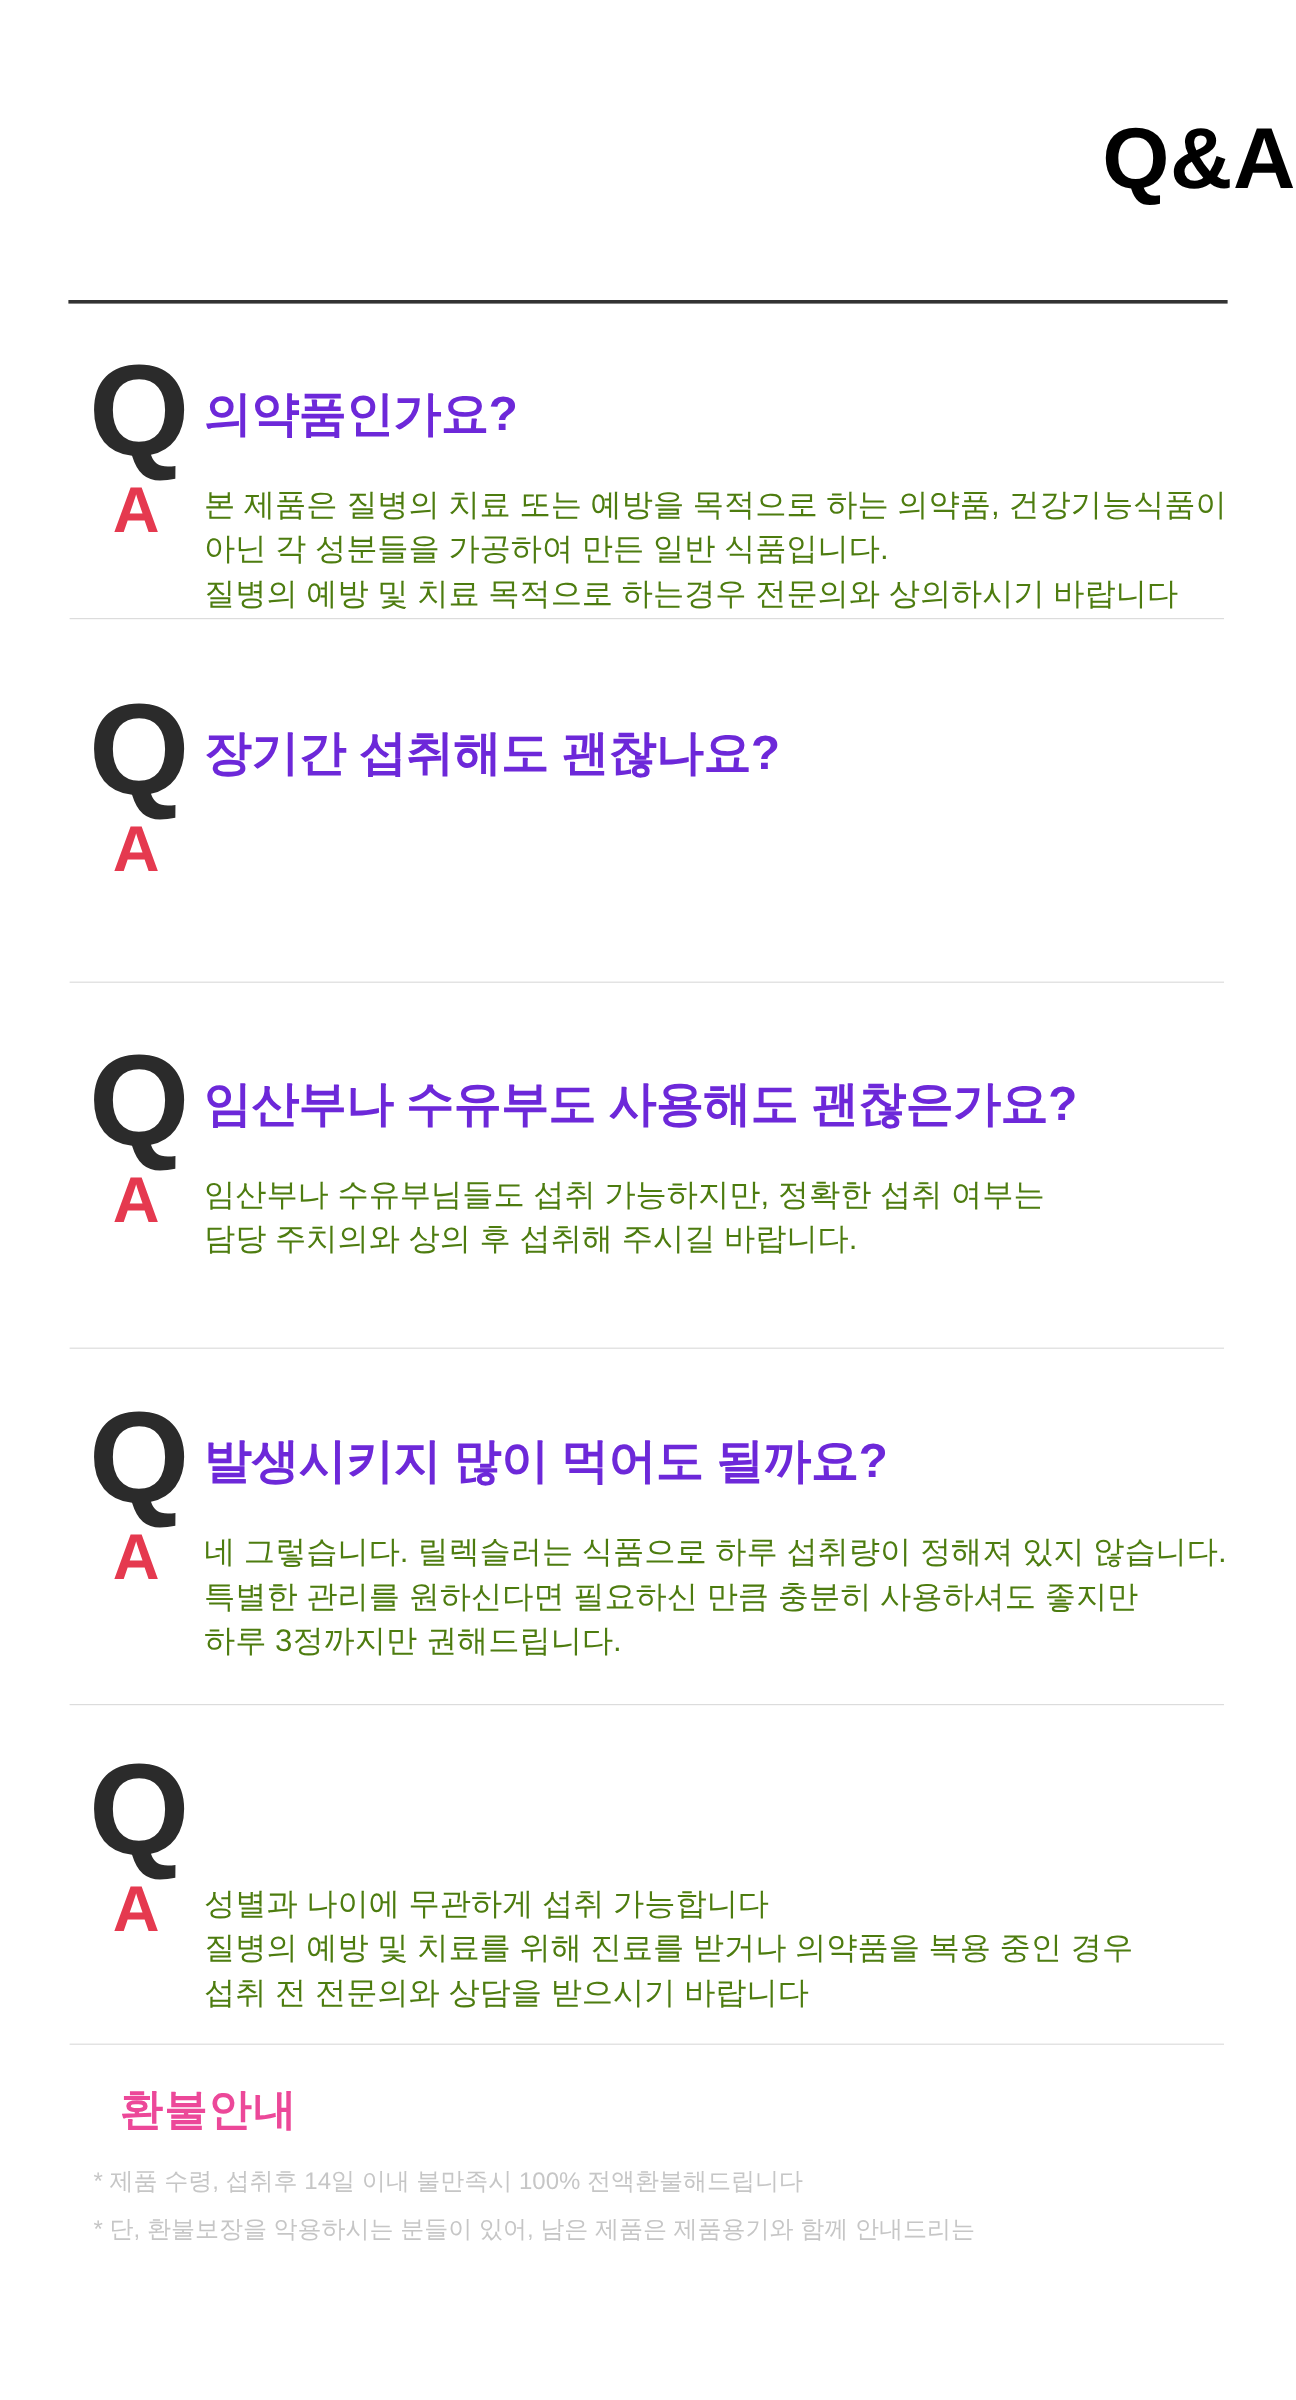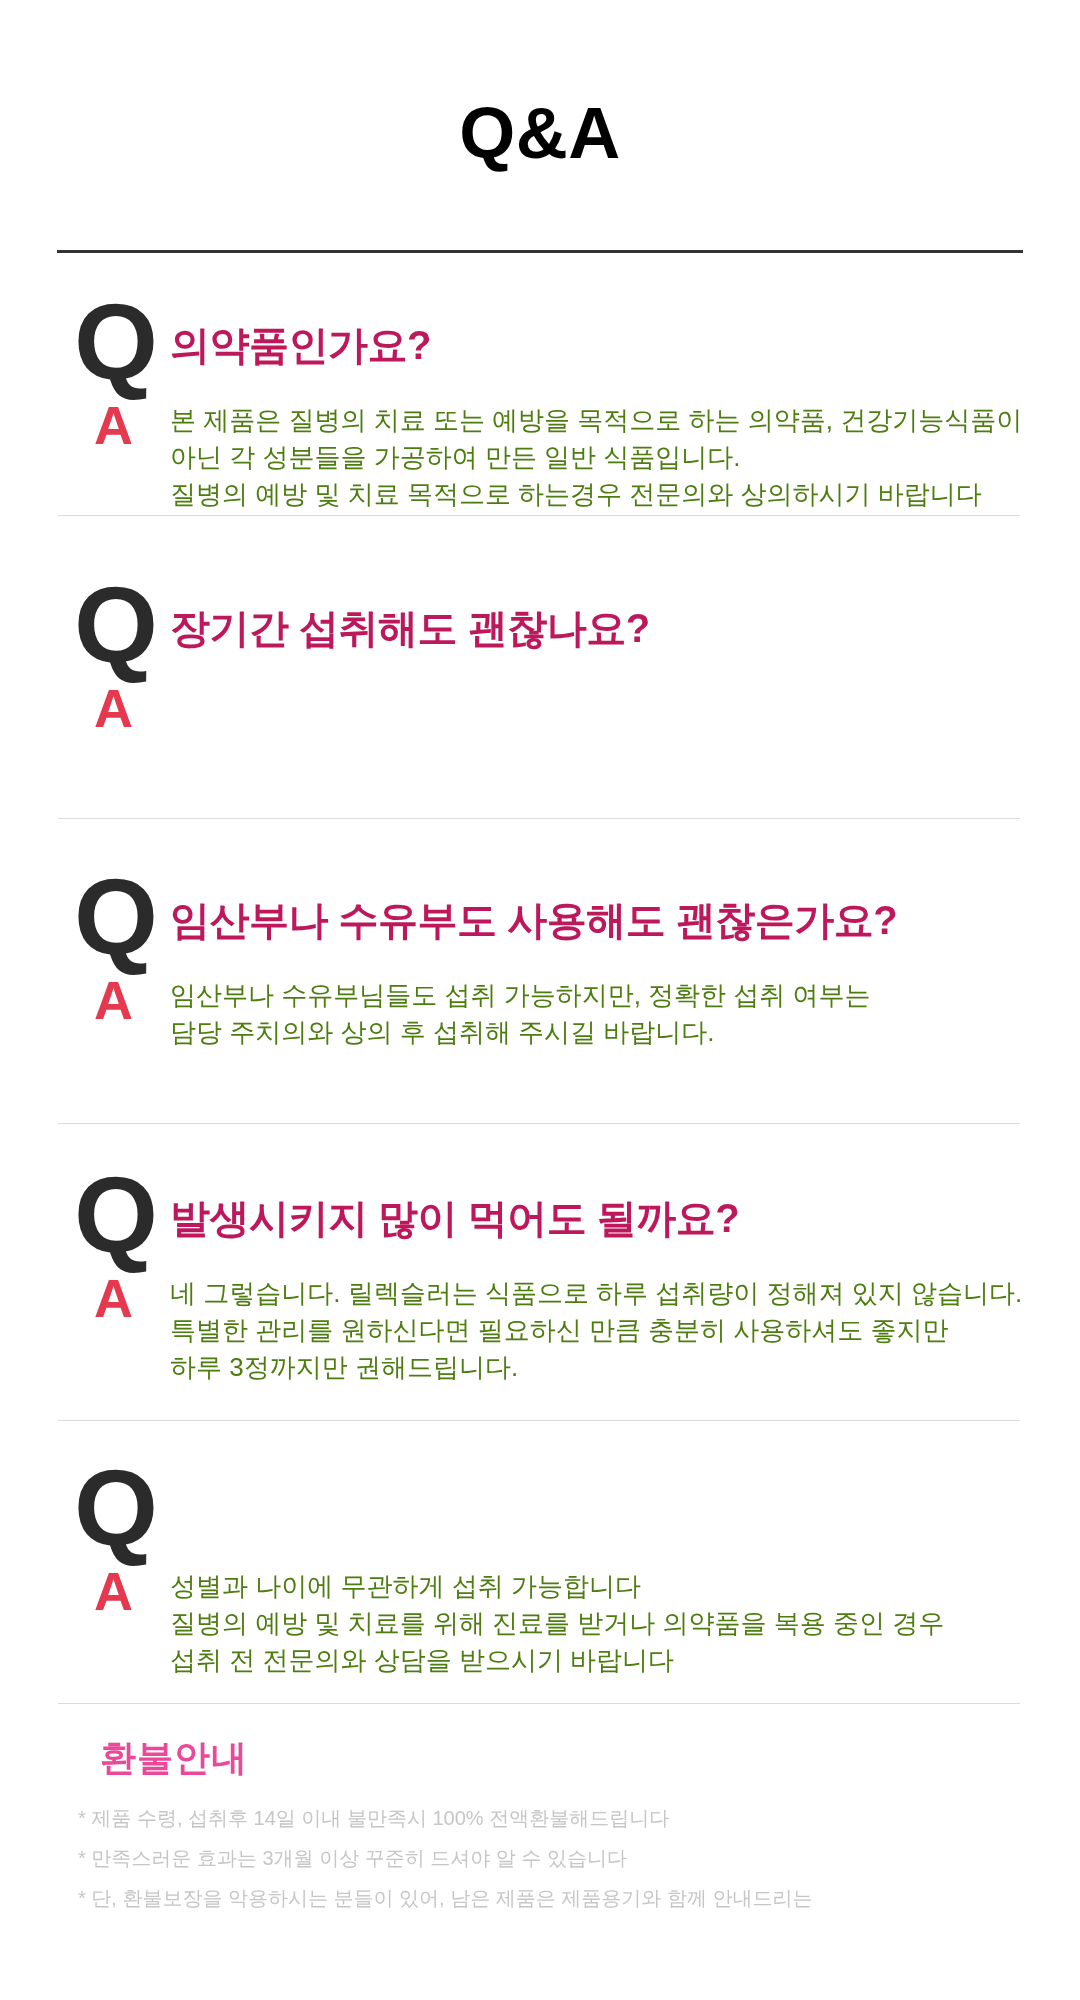--- a/index.html
+++ b/index.html
@@ -8,39 +8,39 @@
     background:#ffffff;
     font-family:"Liberation Sans","DejaVu Sans",sans-serif;
     position:relative;
     overflow:hidden;
     color:#333;
   }
   .page{position:absolute;inset:0;}
 
   .page-title{
     position:absolute;top:92px;left:0;width:1080px;
-    text-align:center;
+    text-align:right;
     font-size:72px;font-weight:800;letter-spacing:0.5px;
     color:#000;line-height:1.15;
   }
   .title-rule{
     position:absolute;top:250px;left:57px;width:966px;height:3px;
     background:#333333;
   }
 
   .qa-block{position:absolute;left:0;width:1080px;height:215px;}
   .q-mark{
     position:absolute;left:74px;top:-14px;
     font-size:108px;font-weight:700;line-height:1;
     color:#2b2b2b;
   }
   .question-text{
     position:absolute;left:170px;top:20px;
     font-size:40px;font-weight:600;letter-spacing:-0.5px;
-    color:#be185d;line-height:1.15;
+    color:#6d28d9;line-height:1.15;
     white-space:nowrap;
   }
   .a-mark{
     position:absolute;left:94px;top:96px;
     font-size:54px;font-weight:700;line-height:1;
     color:#e5394f;
   }
   .answer-text{
     position:absolute;left:170px;top:100px;
     font-size:26px;line-height:37px;font-weight:400;
@@ -116,17 +116,16 @@
     <div class="a-mark">A</div>
     <div class="answer-text">성별과 나이에 무관하게 섭취 가능합니다
 질병의 예방 및 치료를 위해 진료를 받거나 의약품을 복용 중인 경우
 섭취 전 전문의와 상담을 받으시기 바랍니다</div>
   </div>
   <div class="section-divider d5"></div>
 
   <div class="refund-title">환불안내</div>
   <div class="refund-lines">
     <div class="refund-line">* 제품 수령, 섭취후 14일 이내 불만족시 100% 전액환불해드립니다</div>
-    <div class="refund-line">* 만족스러운 효과는 3개월 이상 꾸준히 드셔야 알 수 있습니다</div>
     <div class="refund-line">* 단, 환불보장을 악용하시는 분들이 있어, 남은 제품은 제품용기와 함께 안내드리는</div>
   </div>
 
 </div>
 
 </body></html>

